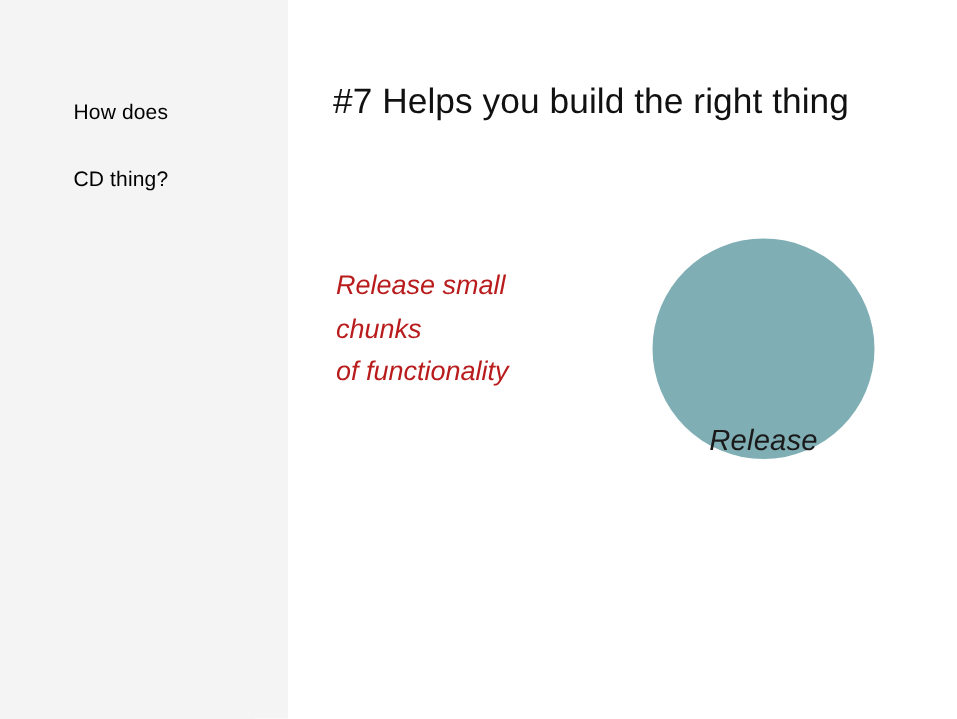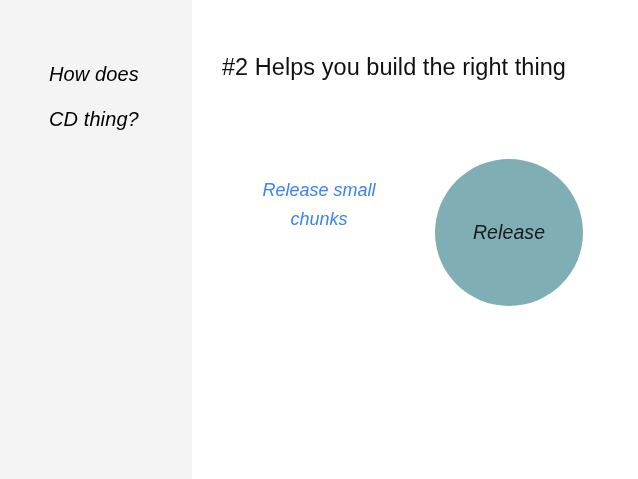--- a/index.html
+++ b/index.html
@@ -28,22 +28,21 @@
     top: 0;
     width: 192px;
     height: 479px;
     background: #f4f4f5;
   }
   #sidebar-text {
     position: absolute;
     left: 49px;
     top: 52px;
     width: 140px;
-    font-style: italic;
-    font-size: 20px;
+    font-size: 14px;
     line-height: 45px;
     color: #000000;
     letter-spacing: 0.1px;
     white-space: nowrap;
   }
   #sidebar-text .line {
     display: block;
   }
 
   
@@ -66,42 +65,41 @@
     white-space: nowrap;
     letter-spacing: 0.05px;
   }
 
   
   #caption {
     position: absolute;
     left: 32px;
     top: 176px;
     width: 190px;
-    text-align: center;
     font-style: italic;
     font-size: 18px;
     line-height: 28.5px;
-    color: #3b82f6;
+    color: #b91c1c;
   }
   #caption .cline {
     display: block;
     white-space: nowrap;
   }
 
   
   #release-circle {
     position: absolute;
     left: 243px;
     top: 159px;
     width: 148px;
     height: 147px;
     border-radius: 50%;
     background: #7faeb4;
     display: flex;
-    align-items: center;
+    align-items: flex-end;
     justify-content: center;
   }
   #release-circle-label {
     font-style: italic;
     font-size: 19.5px;
     color: #1a1a1a;
     letter-spacing: 0.1px;
     white-space: nowrap;
   }
 </style>
@@ -112,25 +110,26 @@
 
   <div id="sidebar">
     <div id="sidebar-text">
       <span class="line">How does</span>
       <span class="line">CD thing?</span>
     </div>
   </div>
 
   <div id="main">
 
-    <div id="slide-title">#2 Helps you build the right thing</div>
+    <div id="slide-title">#7 Helps you build the right thing</div>
 
     <div id="caption">
       <span class="cline">Release small</span>
       <span class="cline">chunks</span>
+      <span class="cline">of functionality</span>
     </div>
 
     <div id="release-circle">
       <span id="release-circle-label">Release</span>
     </div>
 
   </div>
 
 </div>
 

